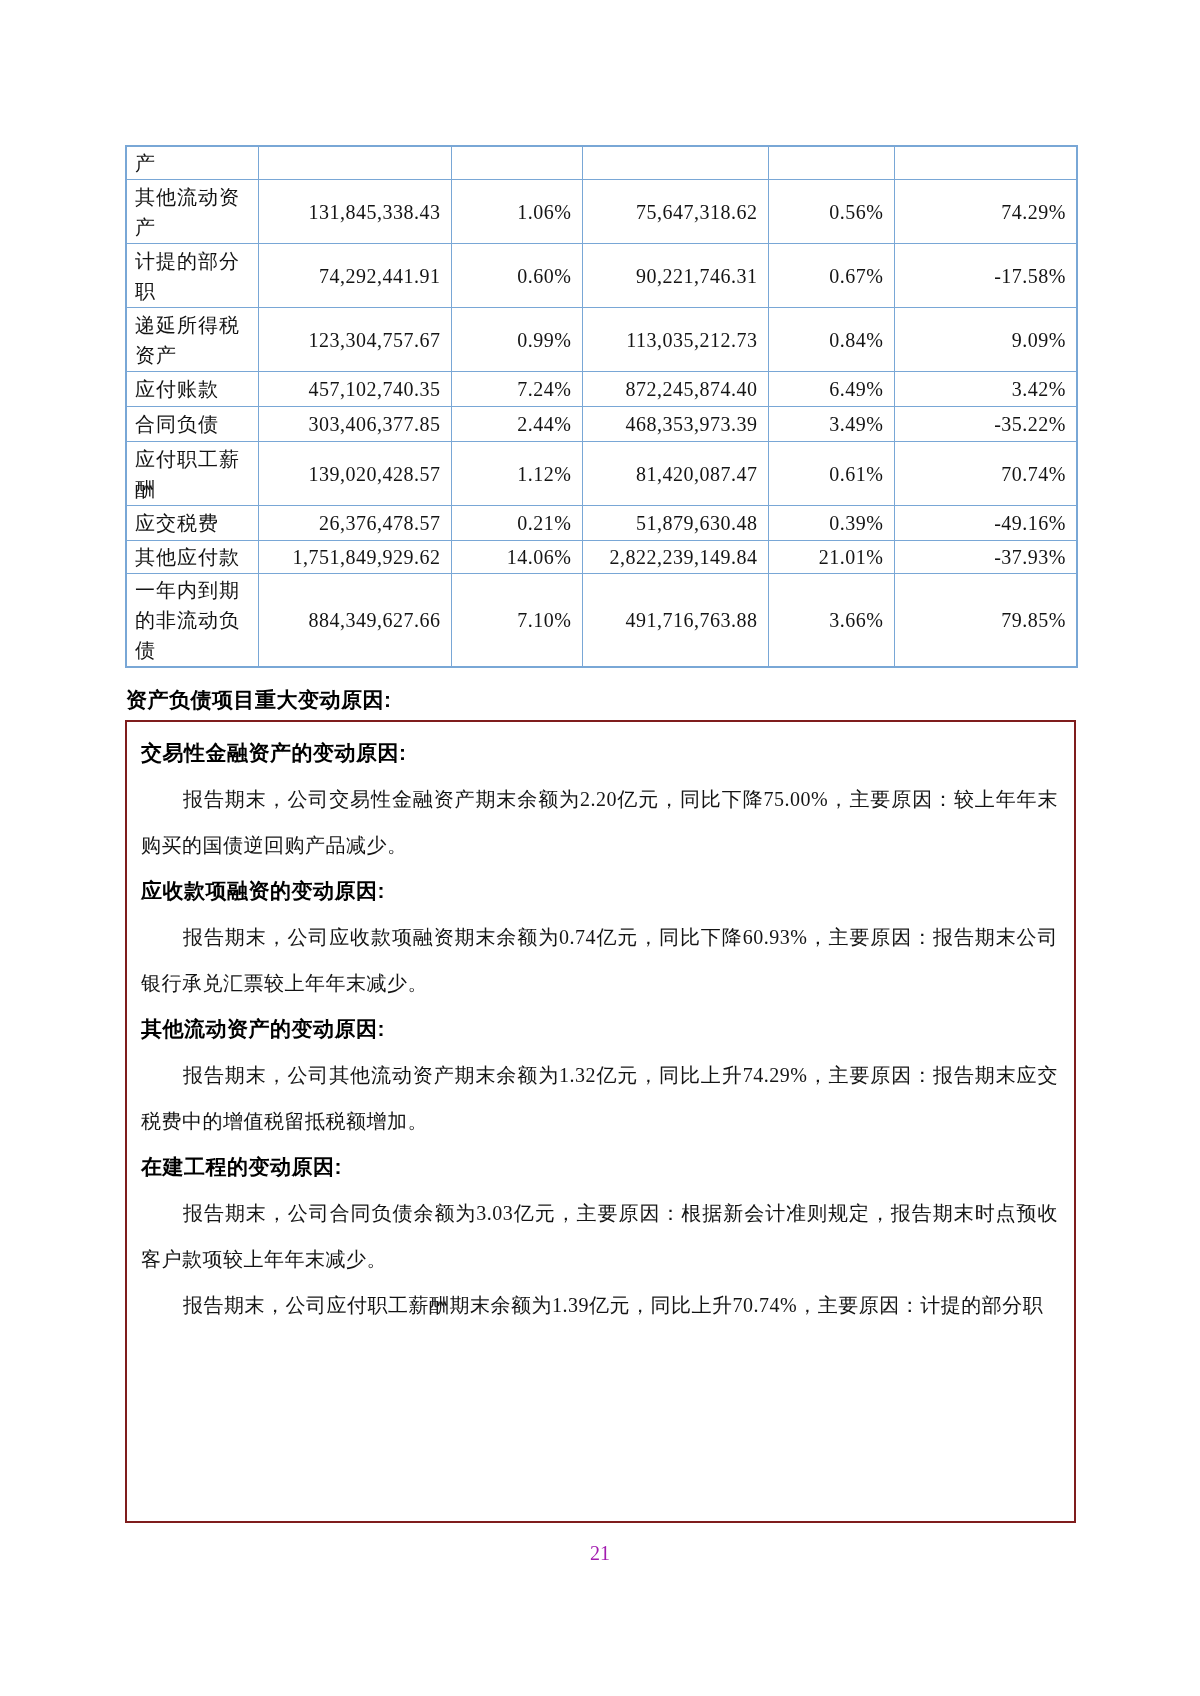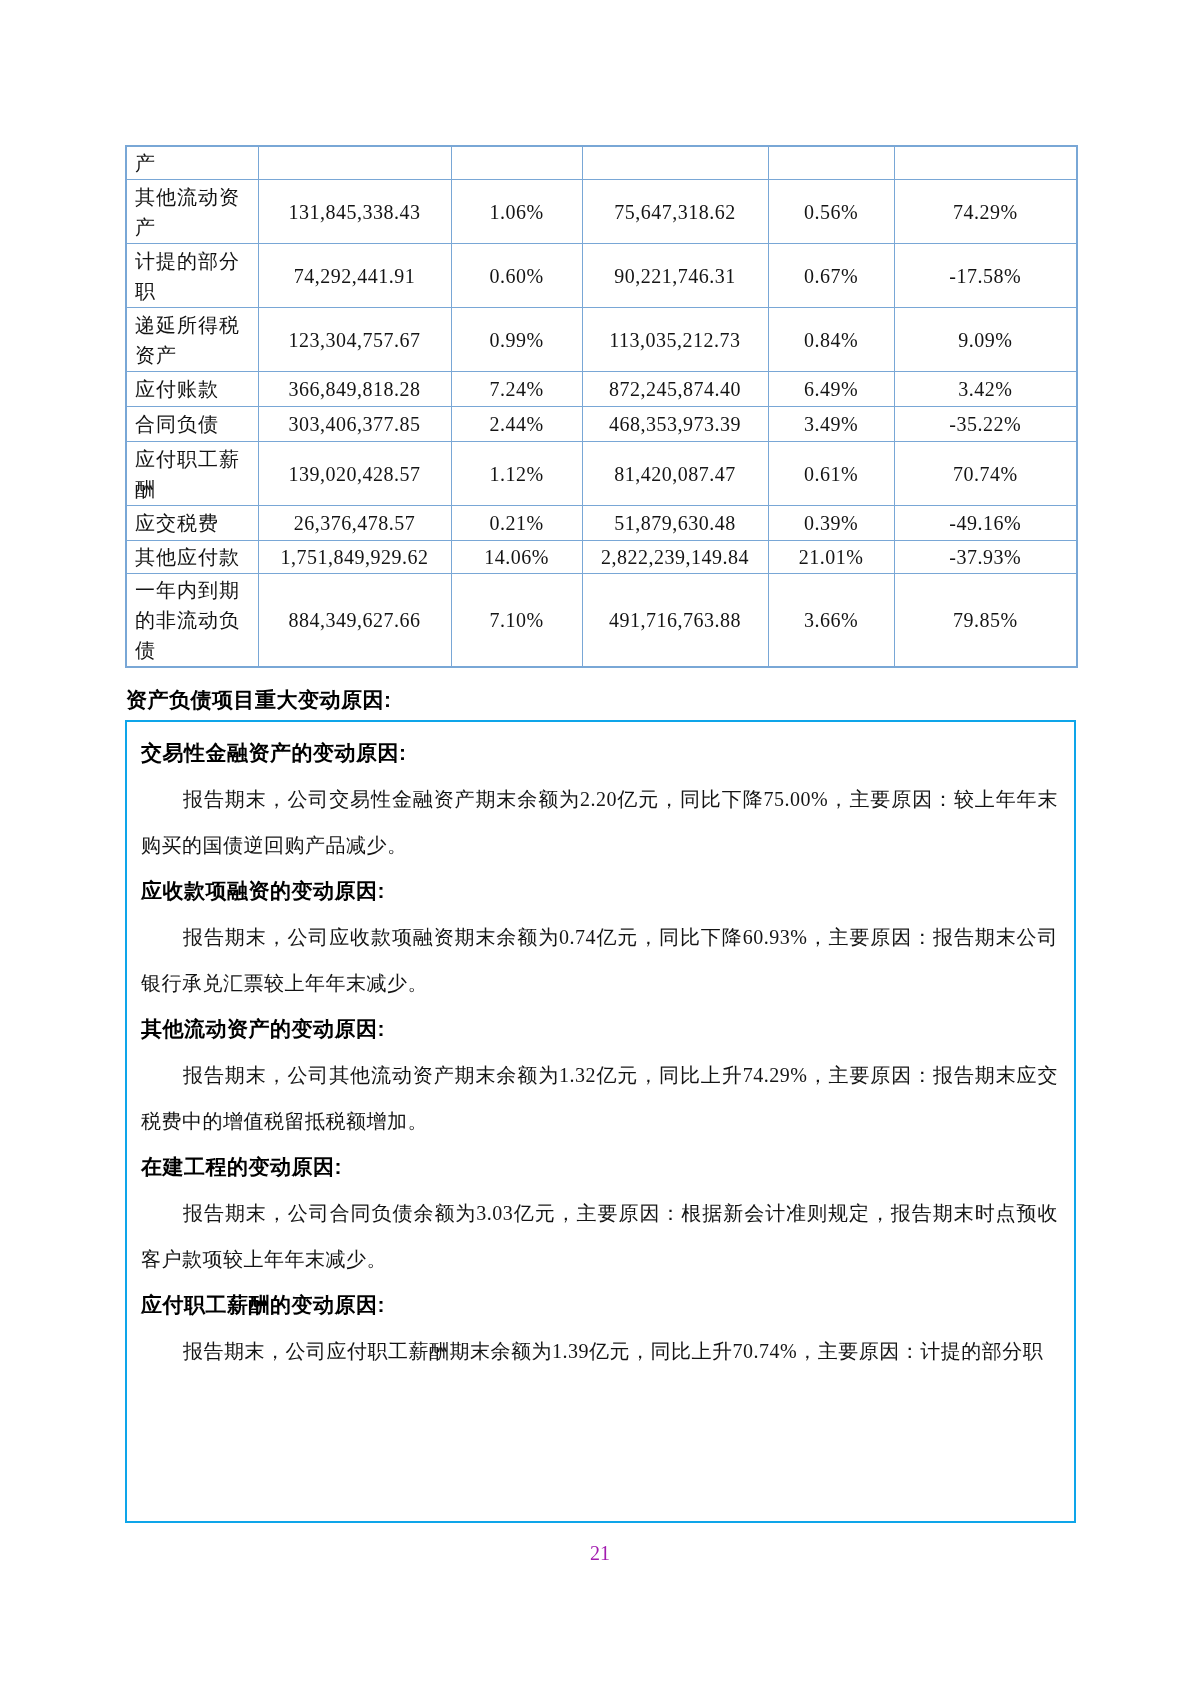--- a/index.html
+++ b/index.html
@@ -24,40 +24,40 @@
     padding:1px 10px;
     vertical-align:middle;
     overflow:hidden;
   }
   .doc-table td.cell-item {
     text-align:left;
     padding:1px 14px 1px 8px;
     letter-spacing:1px;
   }
   .doc-table td.cell-num, .doc-table td.cell-pct {
-    text-align:center;
+    text-align:right;
     white-space:nowrap;
     letter-spacing:0.5px;
     margin-left:45px;
   }
 
   
   .section-heading {
     position:absolute; left:126px; top:686px;
     font-family:"Liberation Sans","DejaVu Sans",sans-serif;
     font-weight:bold; font-size:21px; color:#000;
     letter-spacing:0.5px;
   }
 
   
   .reasons-box {
     position:absolute; left:125px; top:720px;
     width:951px; height:803px;
     box-sizing:border-box;
-    border:2px solid #0ea5e9;
+    border:2px solid #7f1d1d;
     padding:8px 16px 6px 14px;
     overflow:hidden;
   }
   .reason-title {
     margin:0;
     font-family:"Liberation Sans","DejaVu Sans",sans-serif;
     font-weight:bold; font-size:21px; line-height:46px;
     color:#000; letter-spacing:0.5px;
   }
   .reason-body {
@@ -117,21 +117,21 @@
         <tr style="height: 64px;">
           <td class="cell-item">递延所得税资产</td>
           <td class="cell-num">123,304,757.67</td>
           <td class="cell-pct">0.99%</td>
           <td class="cell-num">113,035,212.73</td>
           <td class="cell-pct">0.84%</td>
           <td class="cell-pct">9.09%</td>
         </tr>
         <tr style="height: 35px;">
           <td class="cell-item">应付账款</td>
-          <td class="cell-num">366,849,818.28</td>
+          <td class="cell-num">457,102,740.35</td>
           <td class="cell-pct">7.24%</td>
           <td class="cell-num">872,245,874.40</td>
           <td class="cell-pct">6.49%</td>
           <td class="cell-pct">3.42%</td>
         </tr>
         <tr style="height: 35px;">
           <td class="cell-item">合同负债</td>
           <td class="cell-num">303,406,377.85</td>
           <td class="cell-pct">2.44%</td>
           <td class="cell-num">468,353,973.39</td>
@@ -177,19 +177,18 @@
 
   <div class="reasons-box" id="reasons-box">
       <h3 class="reason-title">交易性金融资产的变动原因:</h3>
       <p class="reason-body">报告期末，公司交易性金融资产期末余额为2.20亿元，同比下降75.00%，主要原因：较上年年末购买的国债逆回购产品减少。</p>
       <h3 class="reason-title">应收款项融资的变动原因:</h3>
       <p class="reason-body">报告期末，公司应收款项融资期末余额为0.74亿元，同比下降60.93%，主要原因：报告期末公司银行承兑汇票较上年年末减少。</p>
       <h3 class="reason-title">其他流动资产的变动原因:</h3>
       <p class="reason-body">报告期末，公司其他流动资产期末余额为1.32亿元，同比上升74.29%，主要原因：报告期末应交税费中的增值税留抵税额增加。</p>
       <h3 class="reason-title">在建工程的变动原因:</h3>
       <p class="reason-body">报告期末，公司合同负债余额为3.03亿元，主要原因：根据新会计准则规定，报告期末时点预收客户款项较上年年末减少。</p>
-      <h3 class="reason-title">应付职工薪酬的变动原因:</h3>
       <p class="reason-body">报告期末，公司应付职工薪酬期末余额为1.39亿元，同比上升70.74%，主要原因：计提的部分职</p>
     </div>
 
   <div class="page-number">21</div>
 
 </div>
 
 </body></html>

